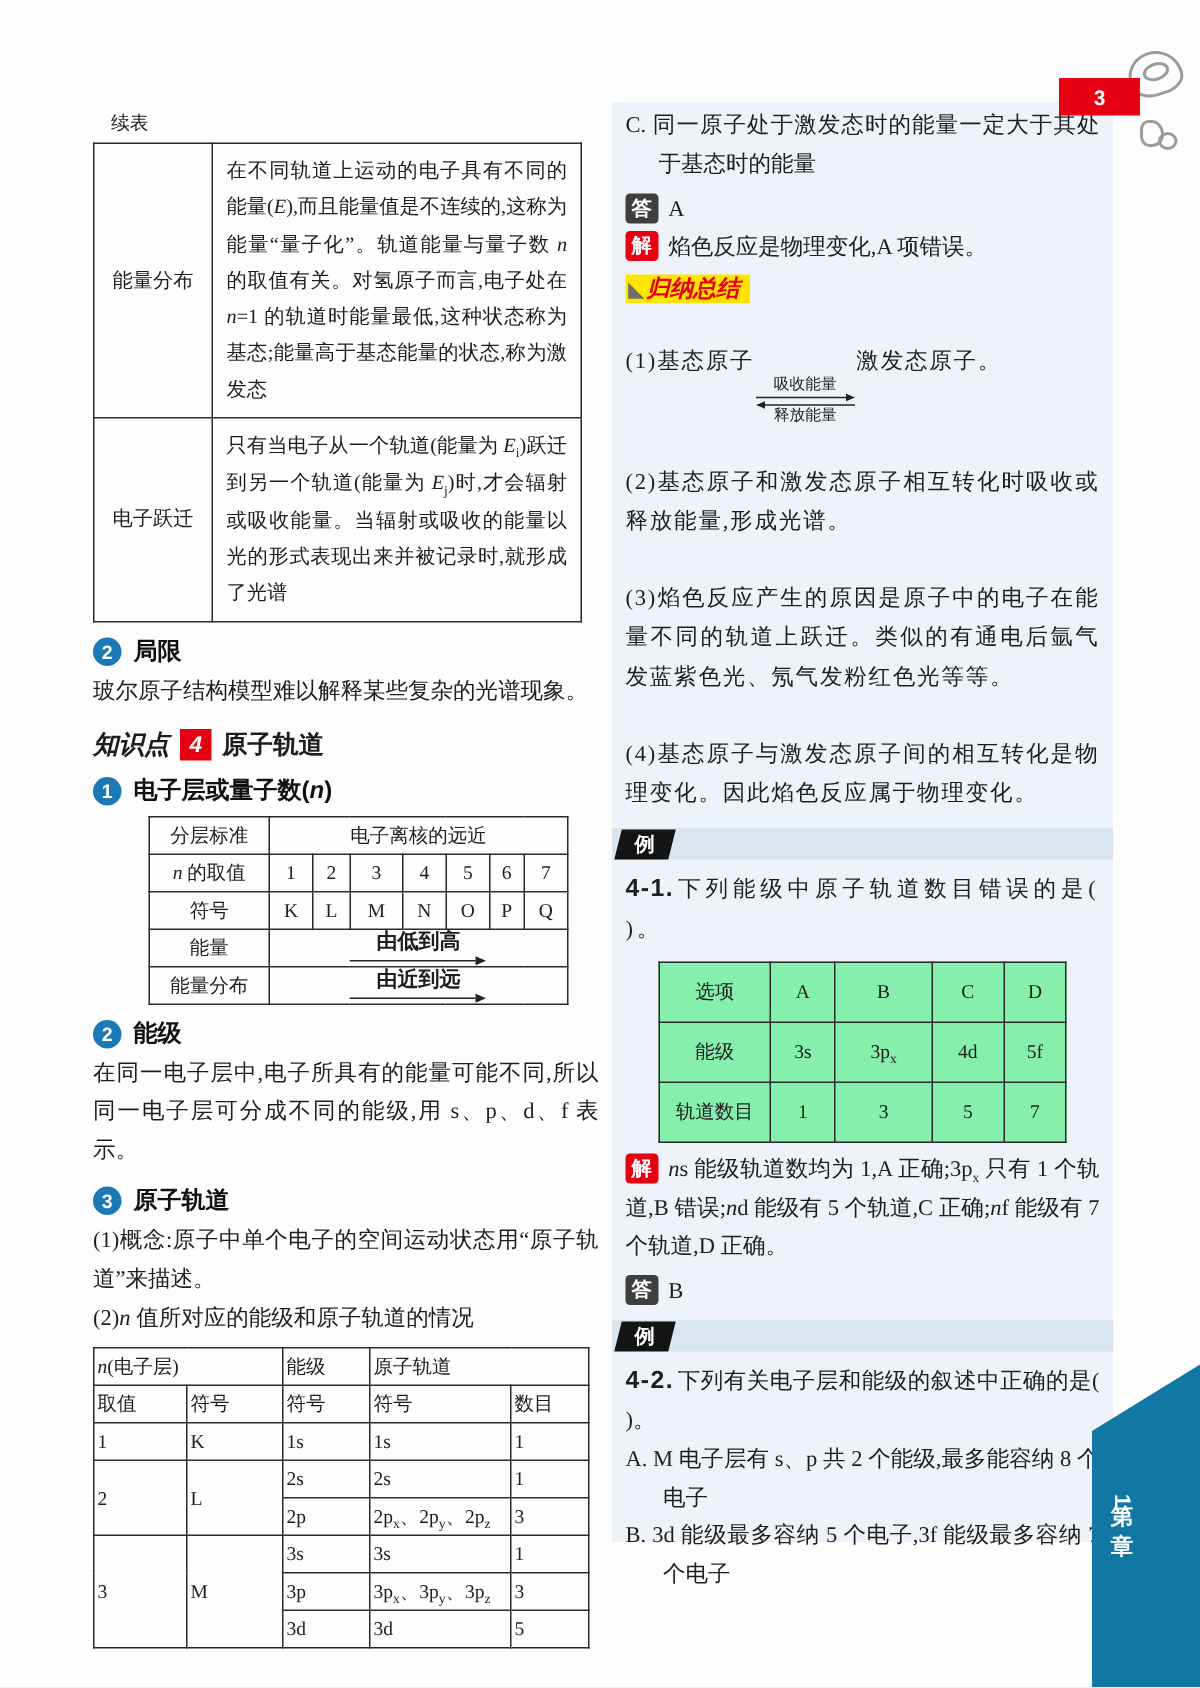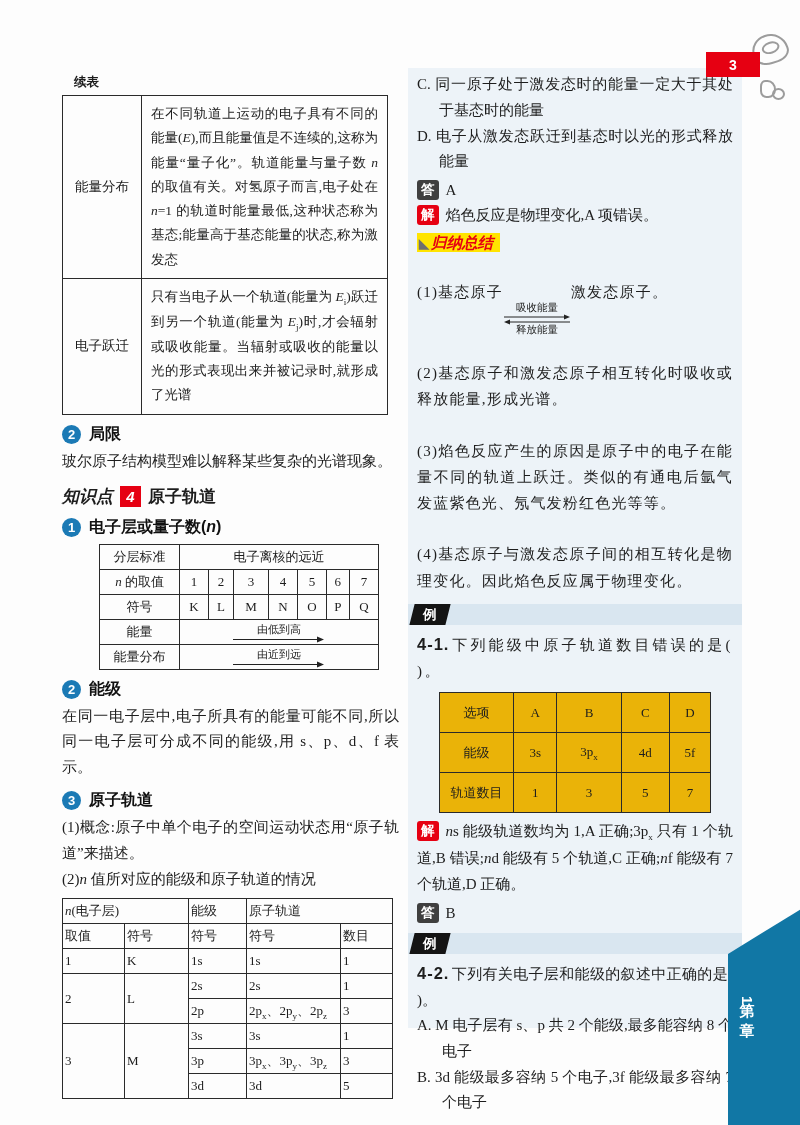--- a/index.html
+++ b/index.html
@@ -59,26 +59,26 @@
   .tb td, .tb th { border:1px solid #2a2a2a; font-weight:normal; }
 
   .t1 { width:326px; font-size:13.5px; }
   .t1 .lab { width:79px; text-align:center; }
   .t1 .txt { padding:6px 9px; line-height:1.8; text-align:justify; }
 
   .t2 { width:280px; margin:6px 0 4px 37px; font-size:13px; text-align:center; }
   .t2 td, .t2 th { height:25px; }
   .t2 .lab { width:80px; }
   .arrow-stack { display:inline-flex; flex-direction:column; align-items:center; line-height:1; }
-  .arrow-stack .a-txt { font-size:11px; margin-bottom:1px; }
+  .arrow-stack .a-txt { font-size:14px; margin-bottom:1px;font-weight:bold; }
 
   .t3 { width:331px; font-size:13px; text-align:left; margin-top:6px; }
   .t3 td, .t3 th { height:25px; padding:0 2px; }
 
-  .t4 { width:272px; margin:8px auto 6px auto; font-size:13px; text-align:center; background:#eab308;padding-left:28px; }
+  .t4 { width:272px; margin:8px auto 6px auto; font-size:13px; text-align:center; background:#86efac;padding-left:28px; }
   .t4 td, .t4 th { height:40px; }
   .t4 .lab { width:74px; }
 
   sub { font-size:9px; }
 
   
   .badge { display:inline-block; color:#fff; font:bold 13.5px "Liberation Sans",sans-serif;
     padding:1px 4px; border-radius:3px; margin-right:7px; vertical-align:1px; }
   .badge.jie { background:#e60012; }
   .badge.da  { background:#3f3f3f; }
@@ -93,21 +93,21 @@
     line-height:1; margin:0 1px; }
   .equil .e-txt { font-size:10.5px; letter-spacing:0; }
 
   
   .ex-strip { background:#d9e6f0; height:21px; margin:10px -9px 7px -9px; display:flex; align-items:center; }
   .ex-box { background:#141414; transform:skewX(-14deg); margin-left:4px; padding:1px 11px; }
   .ex-box span { display:inline-block; transform:skewX(14deg); color:#fff; font:bold 13.5px "Liberation Sans",sans-serif; }
   .stem { font-size:15px; line-height:1.75; text-align:justify; }
   .stem .qnum { font:bold 16.5px "Liberation Sans",sans-serif; letter-spacing:1px; margin-right:2px; }
   .stem.wide { letter-spacing:2.5px; }
-  .cont-label { font-size:12.5px; margin:0 0 4px 12px;font-weight:bold; }
+  .cont-label { font-size:12.5px; margin:0 0 4px 12px; }
 </style>
 </head>
 <body>
 
 <div class="page">
 
   <div class="hand-icon"></div>
   <div class="fist-icon"></div>
   <div class="page-num-box">
     <span>3</span>
@@ -268,21 +268,20 @@
         <td>5</td>
       </tr>
     </tbody>
       </table>
   </div>
 
   <div class="right-panel">
     <div class="col-right">
 
       <p class="body hang">C. 同一原子处于激发态时的能量一定大于其处于基态时的能量</p>
-      <p class="body hang">D. 电子从激发态跃迁到基态时以光的形式释放能量</p>
 
       <p class="ans-row">
         <span class="badge da">答</span><span>A</span>
       </p>
       <p class="ans-row">
         <span class="badge jie">解</span><span>焰色反应是物理变化,A 项错误。</span>
       </p>
 
       <div class="sum-title">
         <span class="box"><span class="tri">◣</span><span>归纳总结</span></span>

